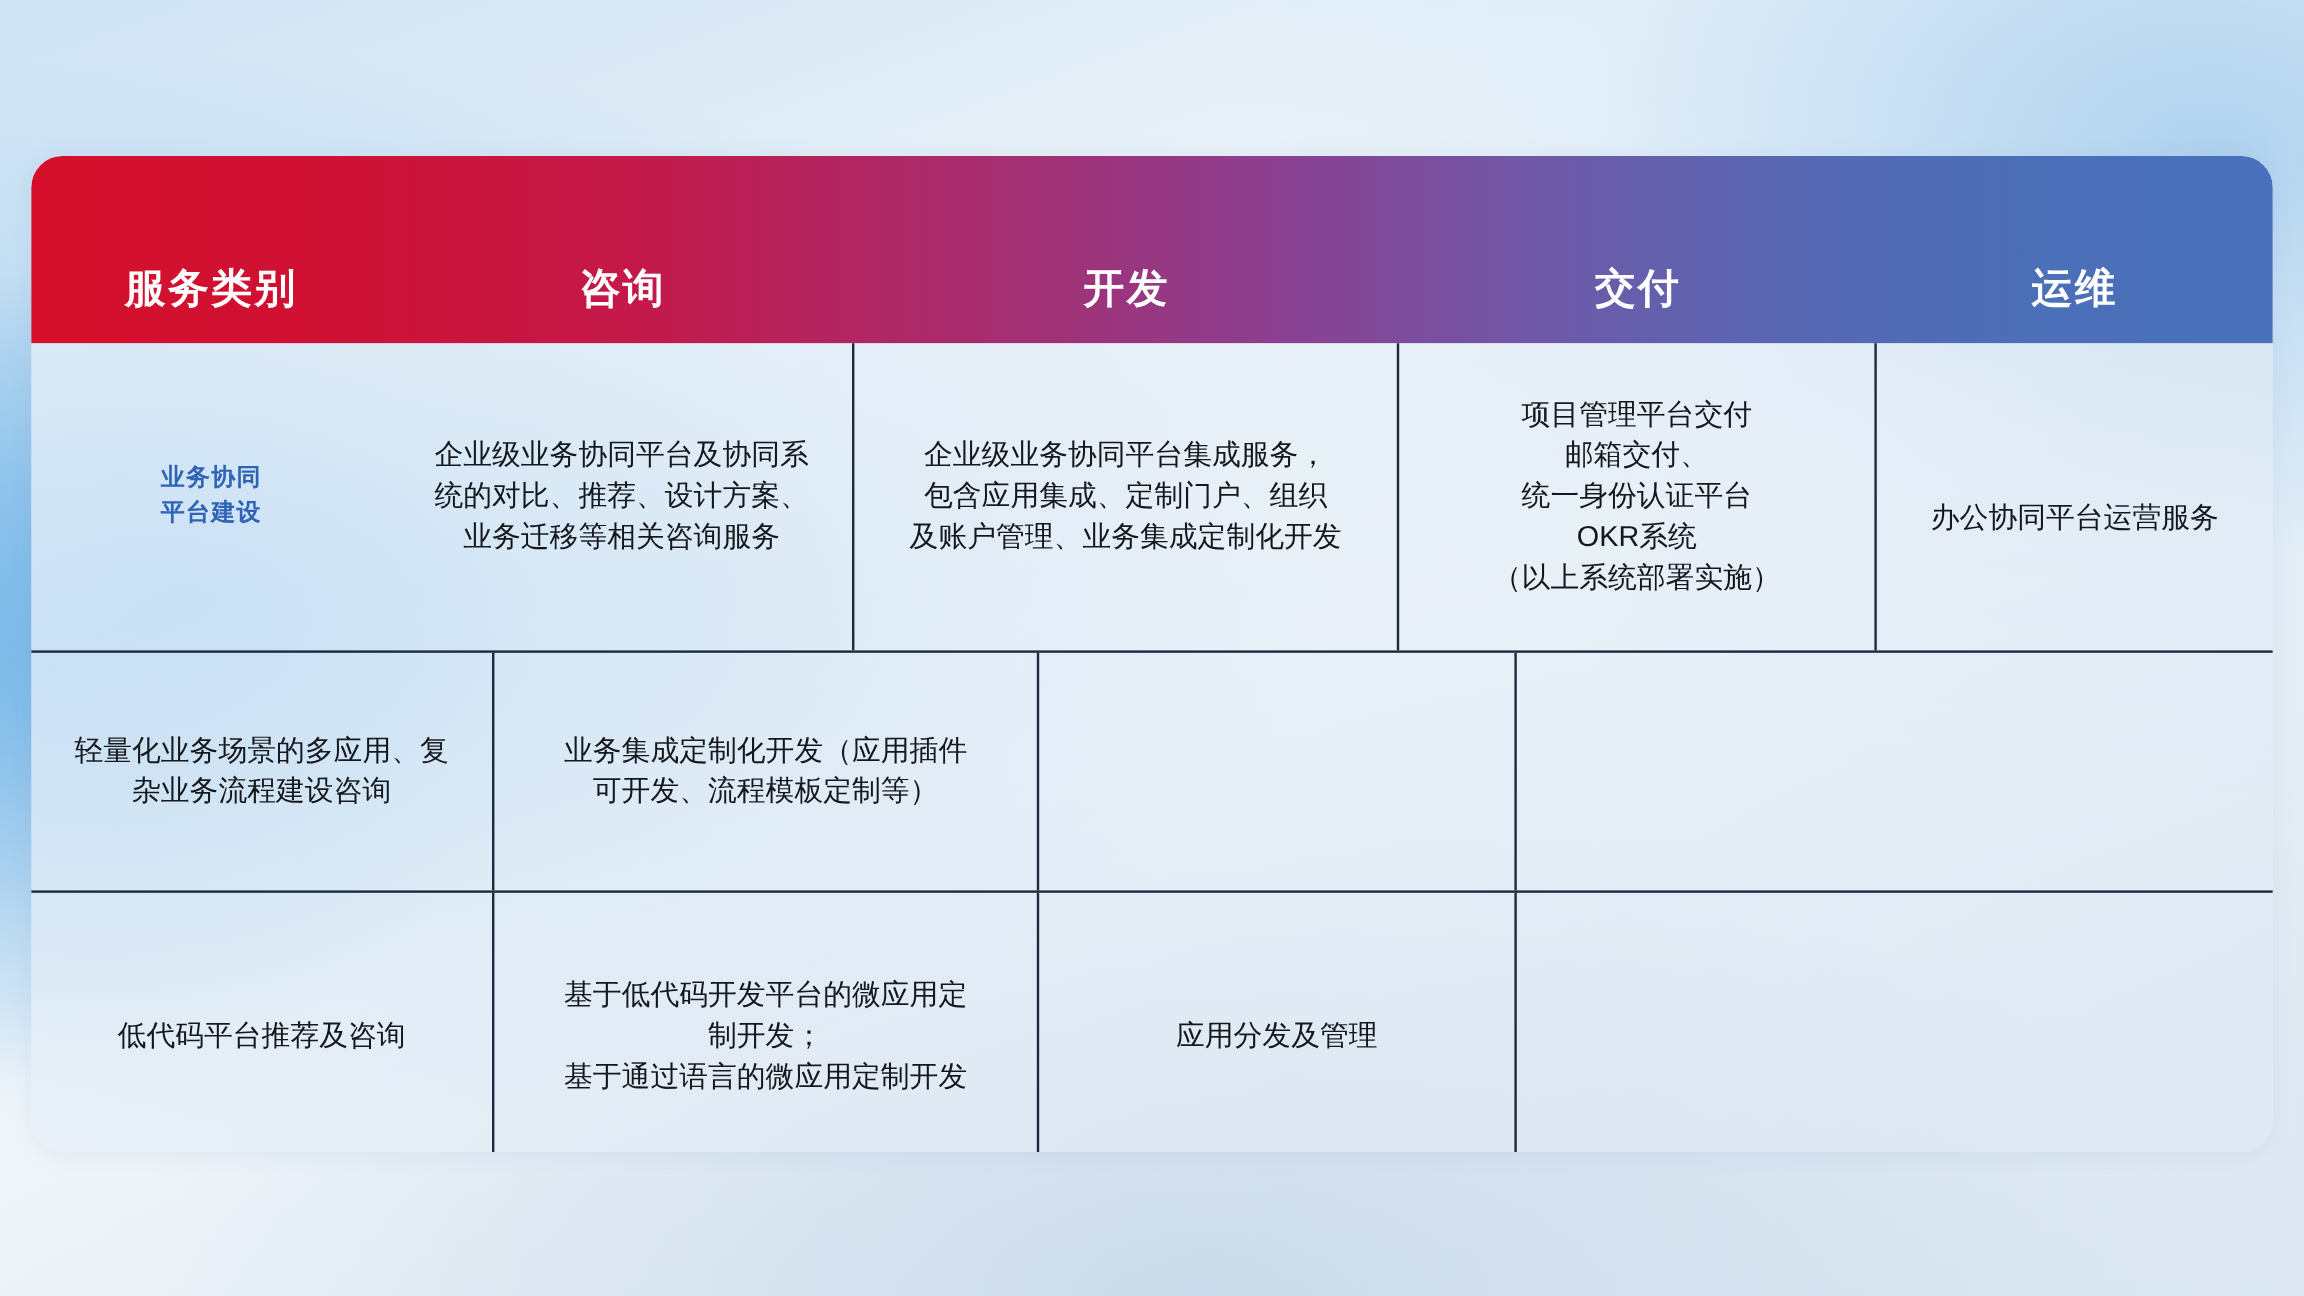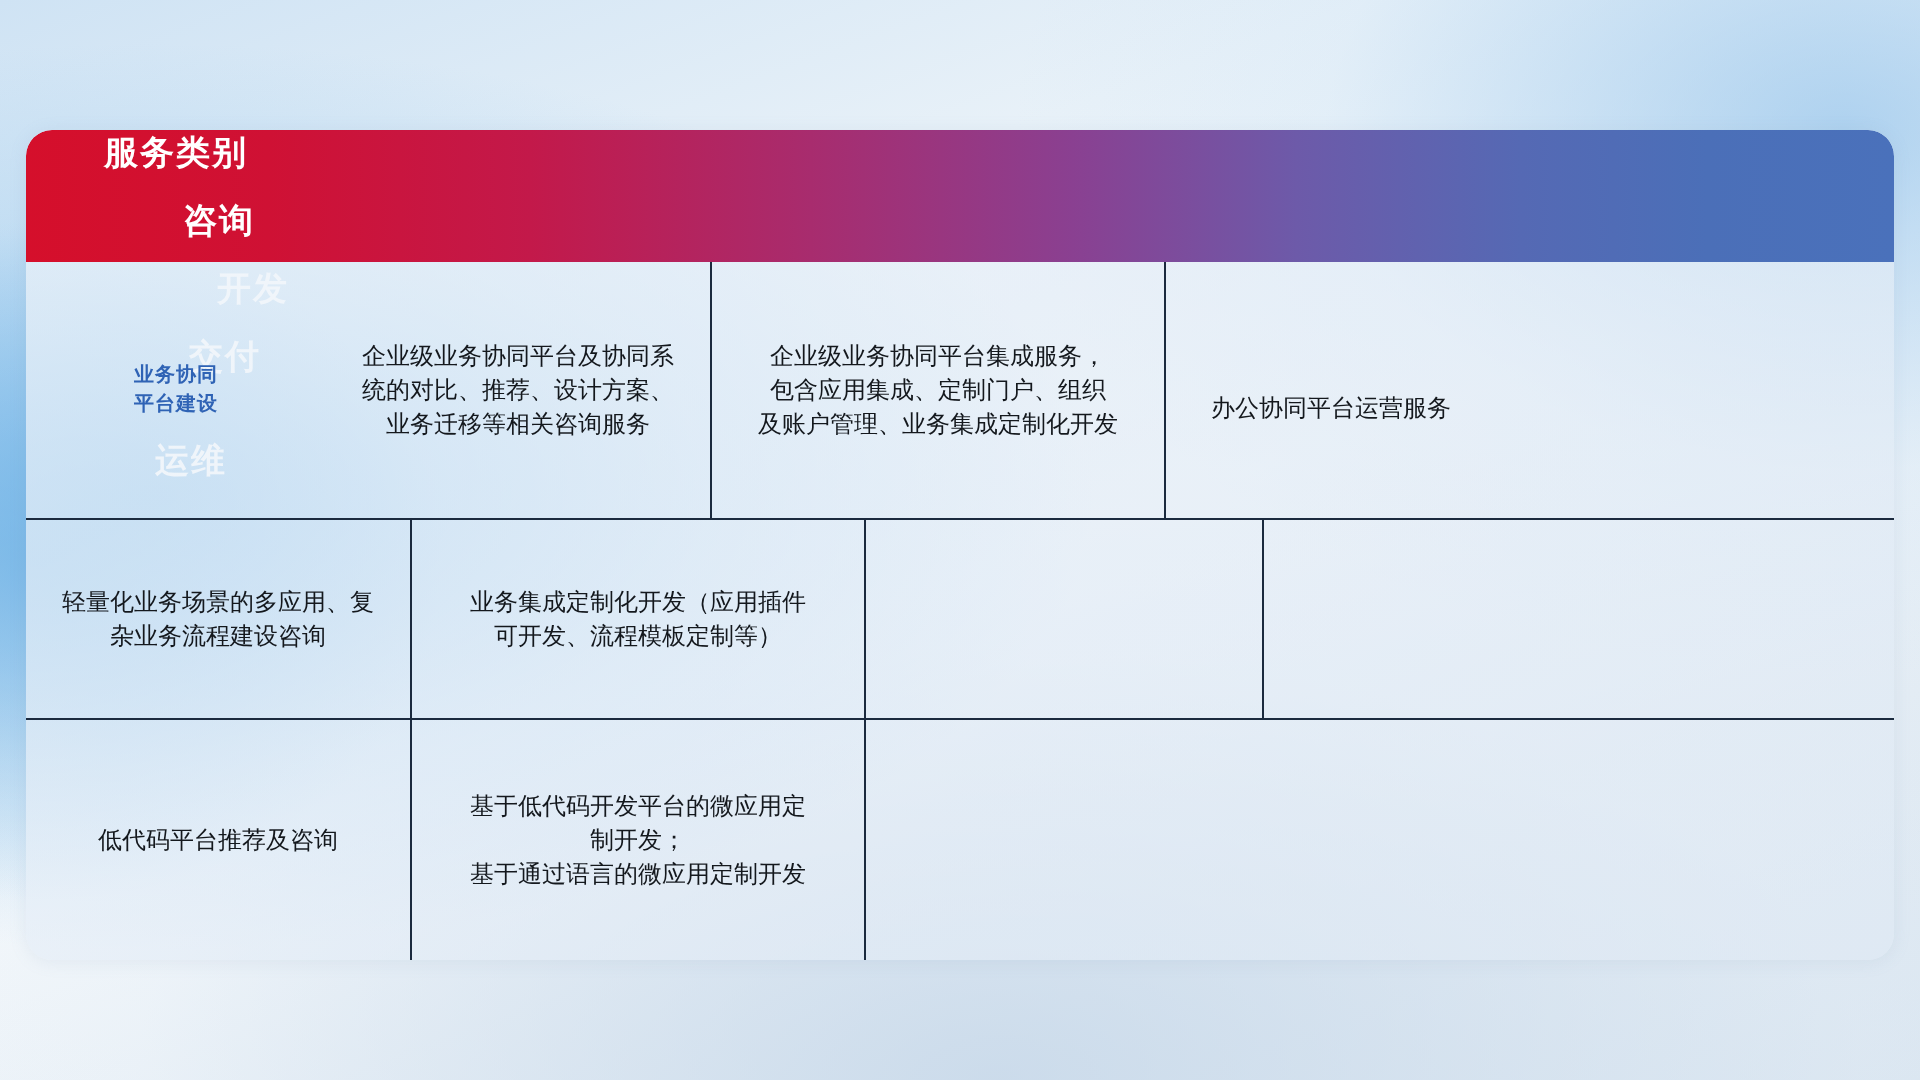--- a/index.html
+++ b/index.html
@@ -43,33 +43,32 @@
     border-radius: 26px;
     background: rgba(255,255,255,0.30);
     box-shadow: 0 2px 18px rgba(120,150,180,0.12);
     overflow: hidden;
     z-index: 2;
   }
 
   
   .thead {
     display: flex;
-    height: 132px;
+    height: 156px;
     border-radius: 26px 26px 0 0;
     background: linear-gradient(90deg,
         #d50f2b 0%,
         #cf1134 13%,
         #c3194a 27%,
         #a82c6e 42%,
         #8a4091 56%,
         #6d5aa9 68%,
         #5569b4 80%,
         #4b6fb8 90%,
         #4a71bb 100%);
-    flex-direction: column;
   }
   .thead .th {
     display: flex;
     align-items: flex-end;
     justify-content: center;
     padding-bottom: 22px;
     color: #ffffff;
     font-size: 34px;
     font-weight: bold;
     letter-spacing: 2px;
@@ -142,35 +141,41 @@
 
       <div class="trow r1">
         <div class="td cat c0">业务协同
 平台建设</div>
         <div class="td c1">企业级业务协同平台及协同系
 统的对比、推荐、设计方案、
 业务迁移等相关咨询服务</div>
         <div class="td c2">企业级业务协同平台集成服务，
 包含应用集成、定制门户、组织
 及账户管理、业务集成定制化开发</div>
+        <div class="td c3">项目管理平台交付
+邮箱交付、
+统一身份认证平台
+OKR系统
+（以上系统部署实施）</div>
         <div class="td last c4">办公协同平台运营服务</div>
       </div>
 
       <div class="trow r2">
         <div class="td c1">轻量化业务场景的多应用、复
 杂业务流程建设咨询</div>
         <div class="td c2">业务集成定制化开发（应用插件
 可开发、流程模板定制等）</div>
         <div class="td c3"></div>
         <div class="td last c4"></div>
       </div>
 
       <div class="trow r3">
         <div class="td c1">低代码平台推荐及咨询</div>
         <div class="td c2">基于低代码开发平台的微应用定
 制开发；
 基于通过语言的微应用定制开发</div>
+        <div class="td c3">应用分发及管理</div>
         <div class="td last c4"></div>
       </div>
 
     </div>
   </div>
 </div>
 
 </body></html>

